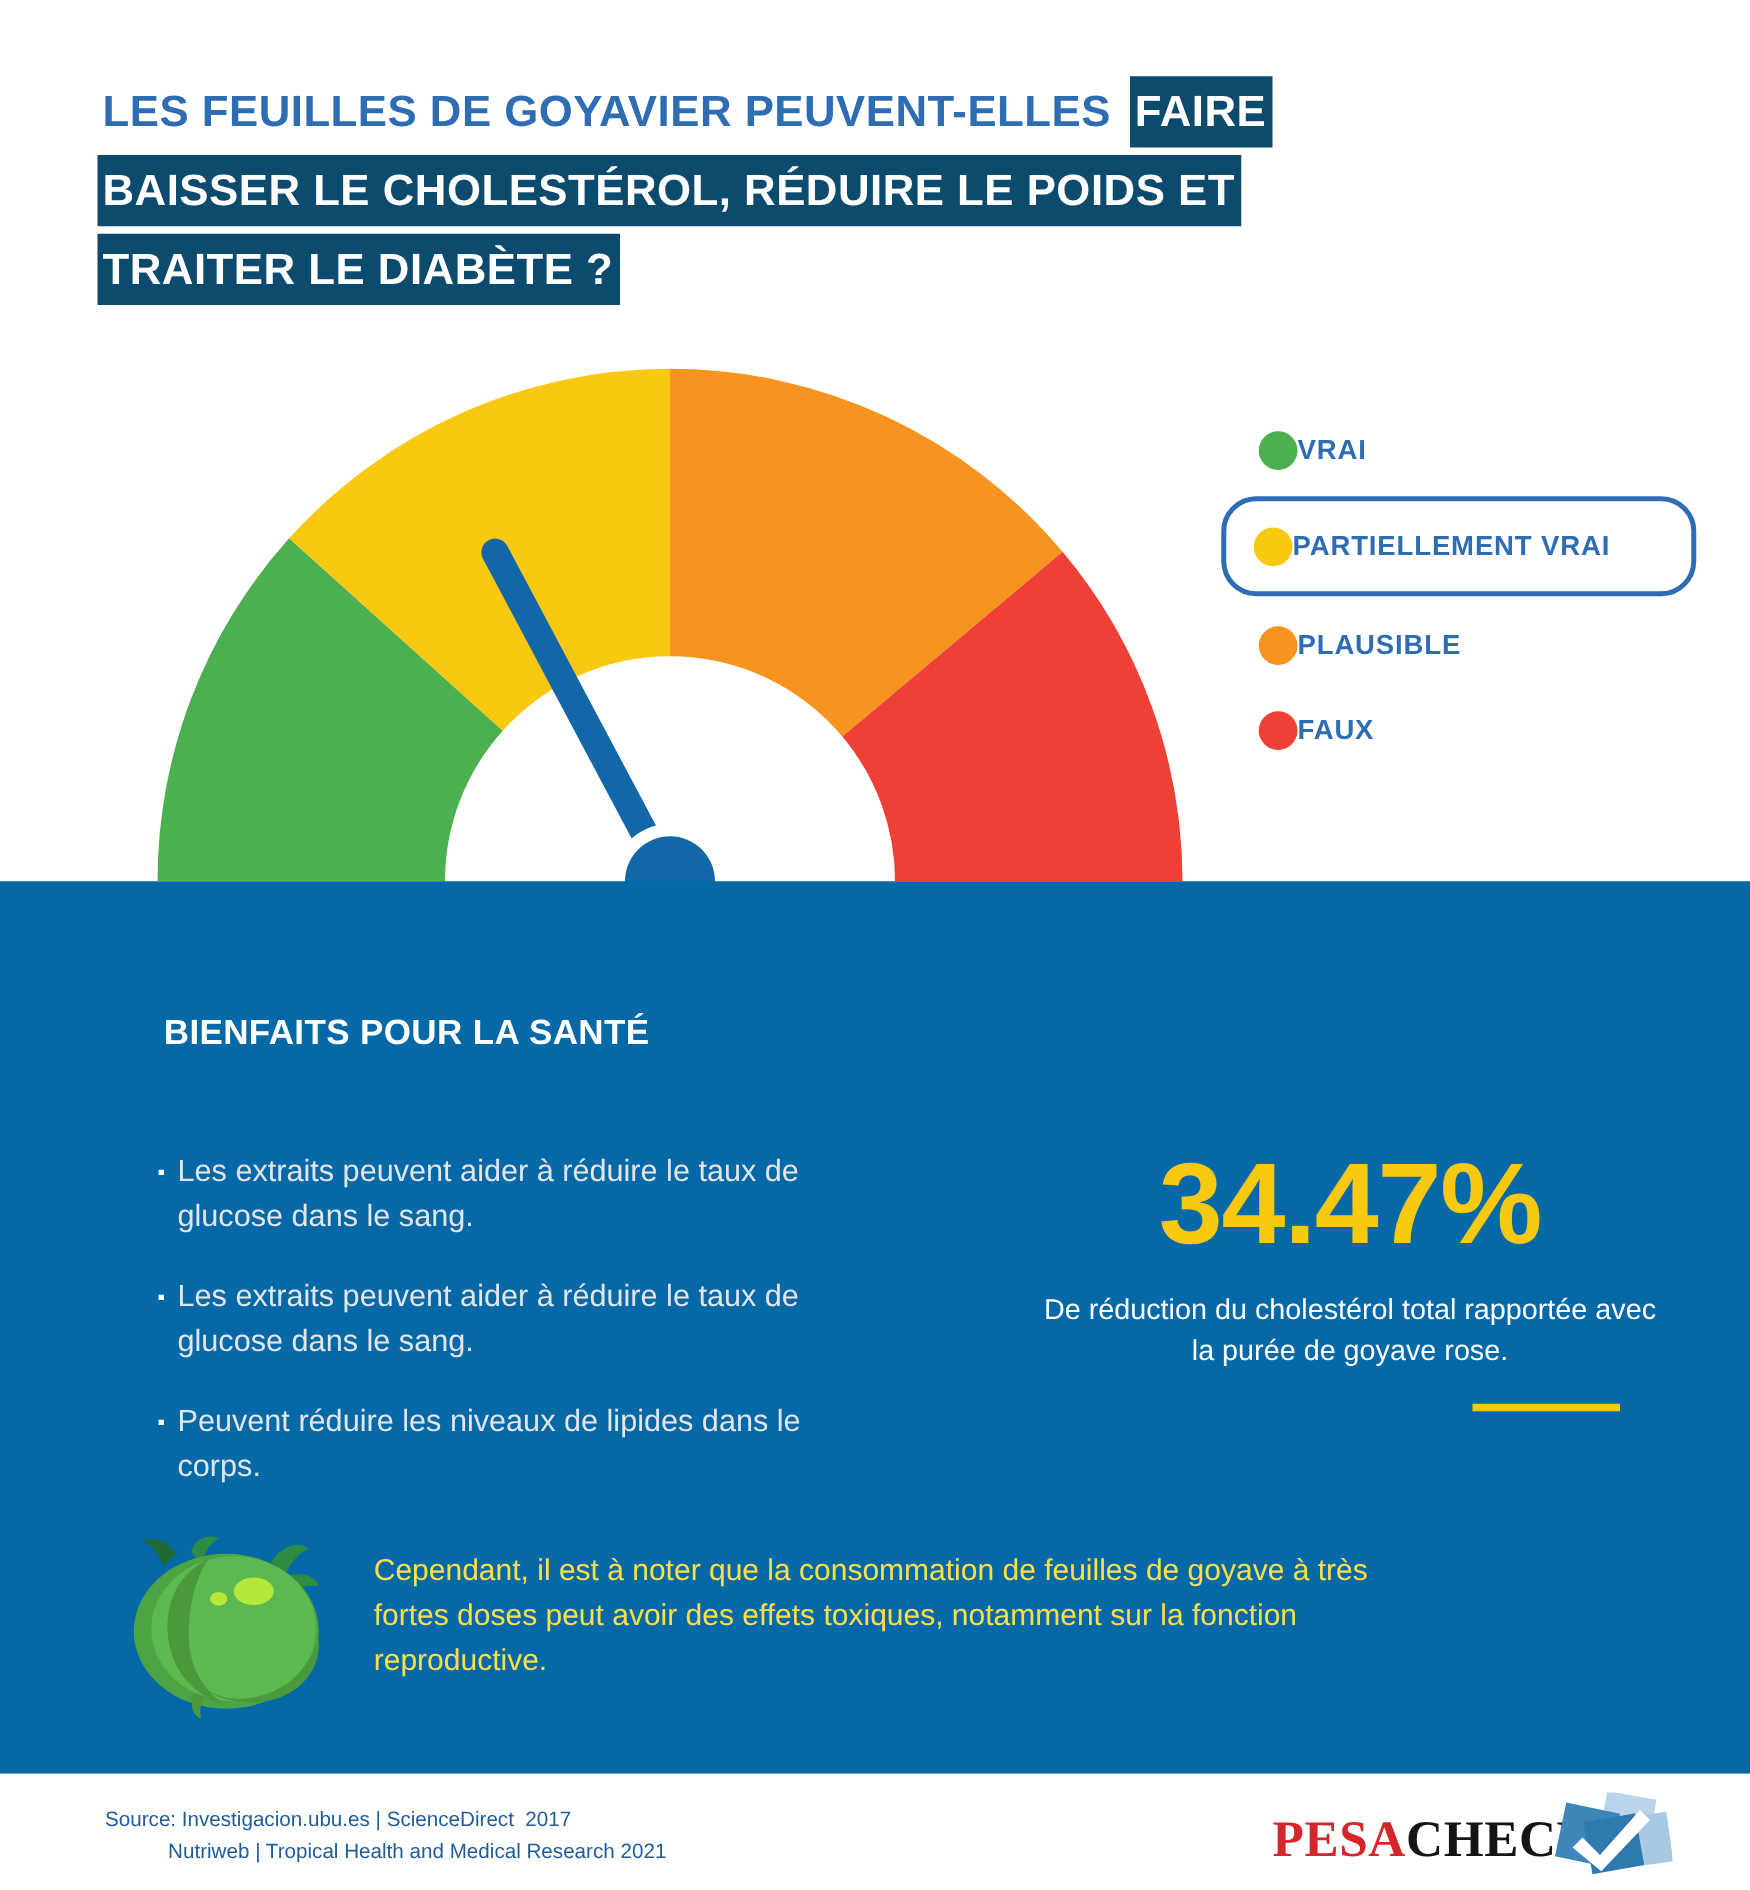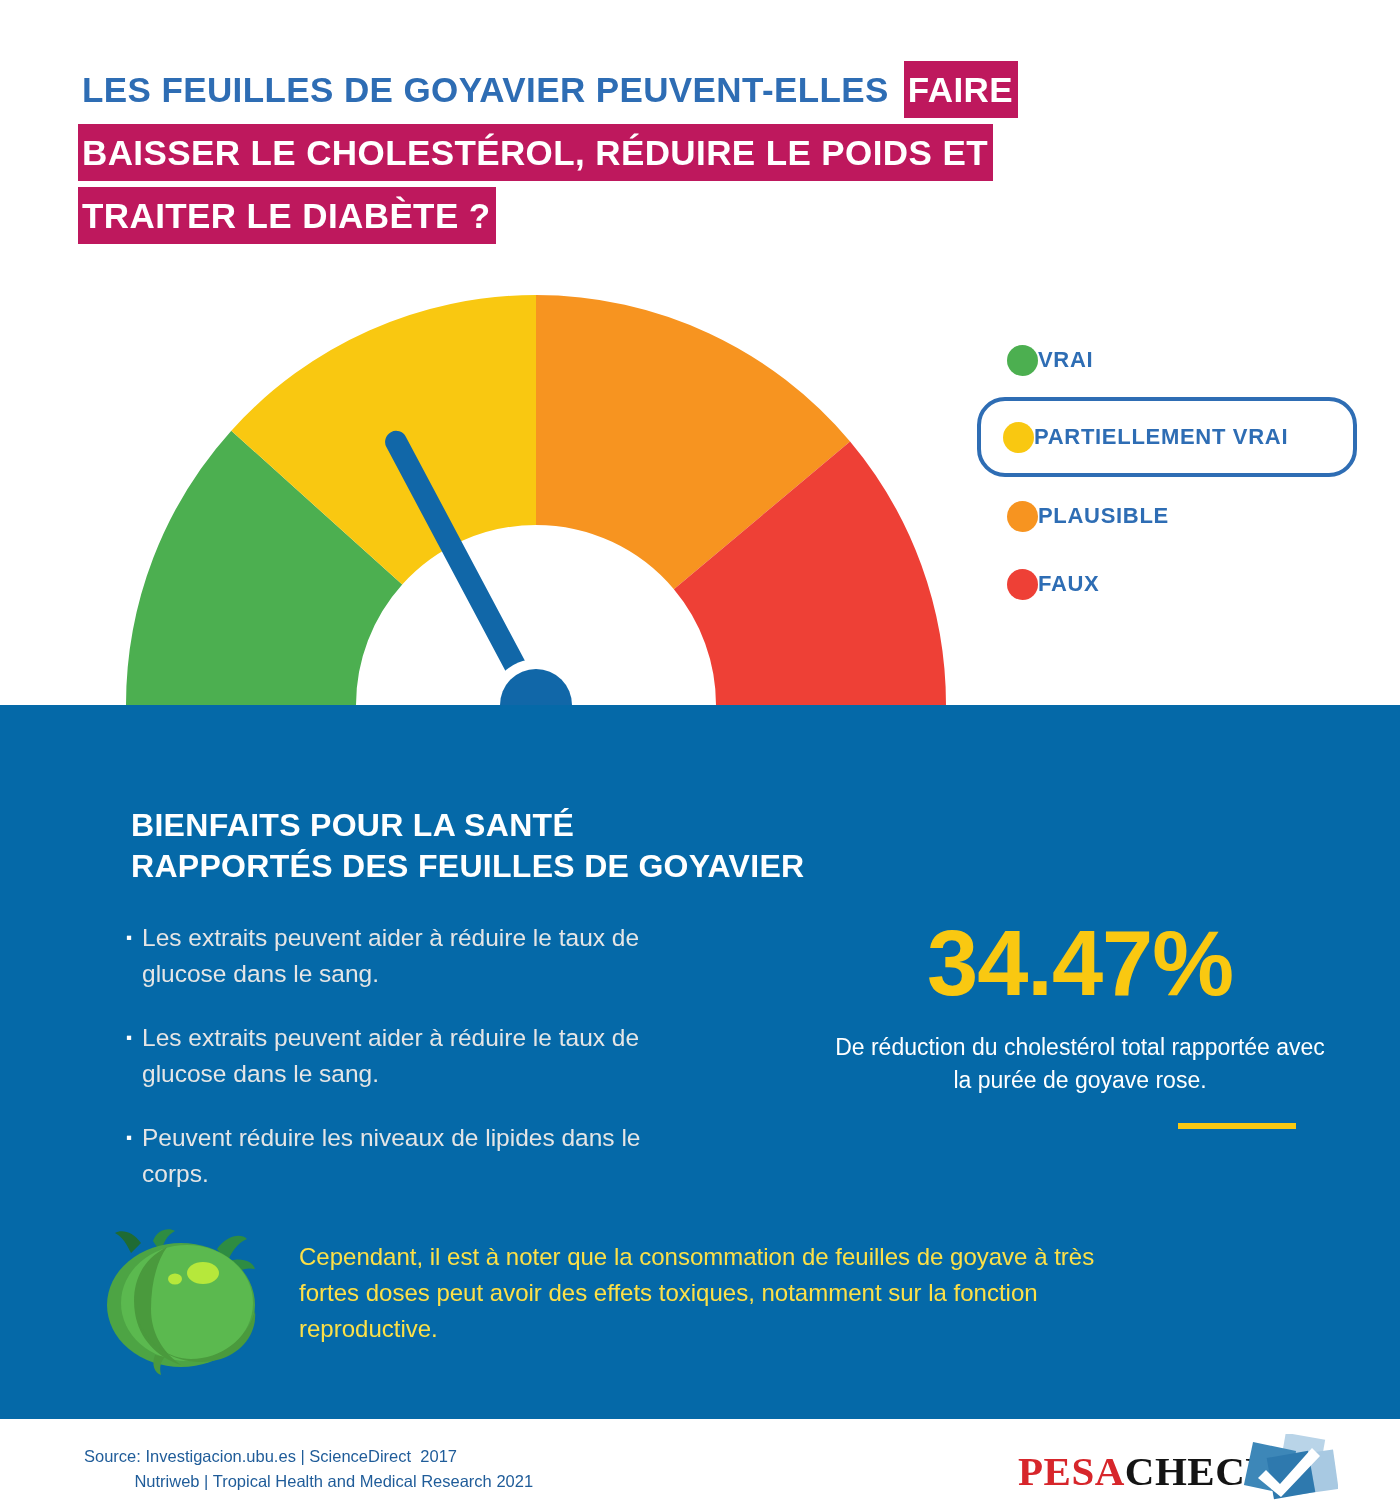--- a/index.html
+++ b/index.html
@@ -35,21 +35,21 @@
     text-transform: uppercase;
     white-space: nowrap;
   }
   .title-line .seg {
     display: inline;
     padding: 9px 5px 9px 4px;
     box-decoration-break: clone;
     -webkit-box-decoration-break: clone;
   }
   .seg-plain { color: #2E6DB4; }
-  .seg-hl { color: #ffffff; background: #be185d; }
+  .seg-hl { color: #ffffff; background: #0c4a6e; }
 
   
   #gauge-wrap {
     position: absolute;
     left: 110px;
     top: 285px;
     width: 860px;
     height: 470px;
   }
   #gauge-svg { display: block; }
@@ -98,21 +98,21 @@
     top: 705px;
     width: 1400px;
     height: 714px;
     background: #0569A8;
   }
 
   #benefits-heading {
     position: absolute;
     left: 131px;
     top: 100px;
-    font-size: 32px;
+    font-size: 28px;
     line-height: 41px;
     font-weight: 800;
     color: #ffffff;
     letter-spacing: 0.3px;
     text-transform: uppercase;
   }
 
   #bullets {
     position: absolute;
     left: 126px;
@@ -271,21 +271,20 @@
       <div class="legend-row">
         <span class="legend-dot" style="background: rgb(238, 64, 54);"></span>
         <span class="legend-label">FAUX</span>
       </div>
     </div>
 
   <div id="blue-panel">
 
     <div id="benefits-heading">
       <div>BIENFAITS POUR LA SANTÉ</div>
-      <div>RAPPORTÉS DES FEUILLES DE GOYAVIER</div>
     </div>
 
     <div id="bullets">
         <div class="bullet-item">
           <span class="bullet-mark">▪</span>
           <span class="bullet-text">Les extraits peuvent aider à réduire le taux de glucose dans le sang.</span>
         </div>
         <div class="bullet-item">
           <span class="bullet-mark">▪</span>
           <span class="bullet-text">Les extraits peuvent aider à réduire le taux de glucose dans le sang.</span>

